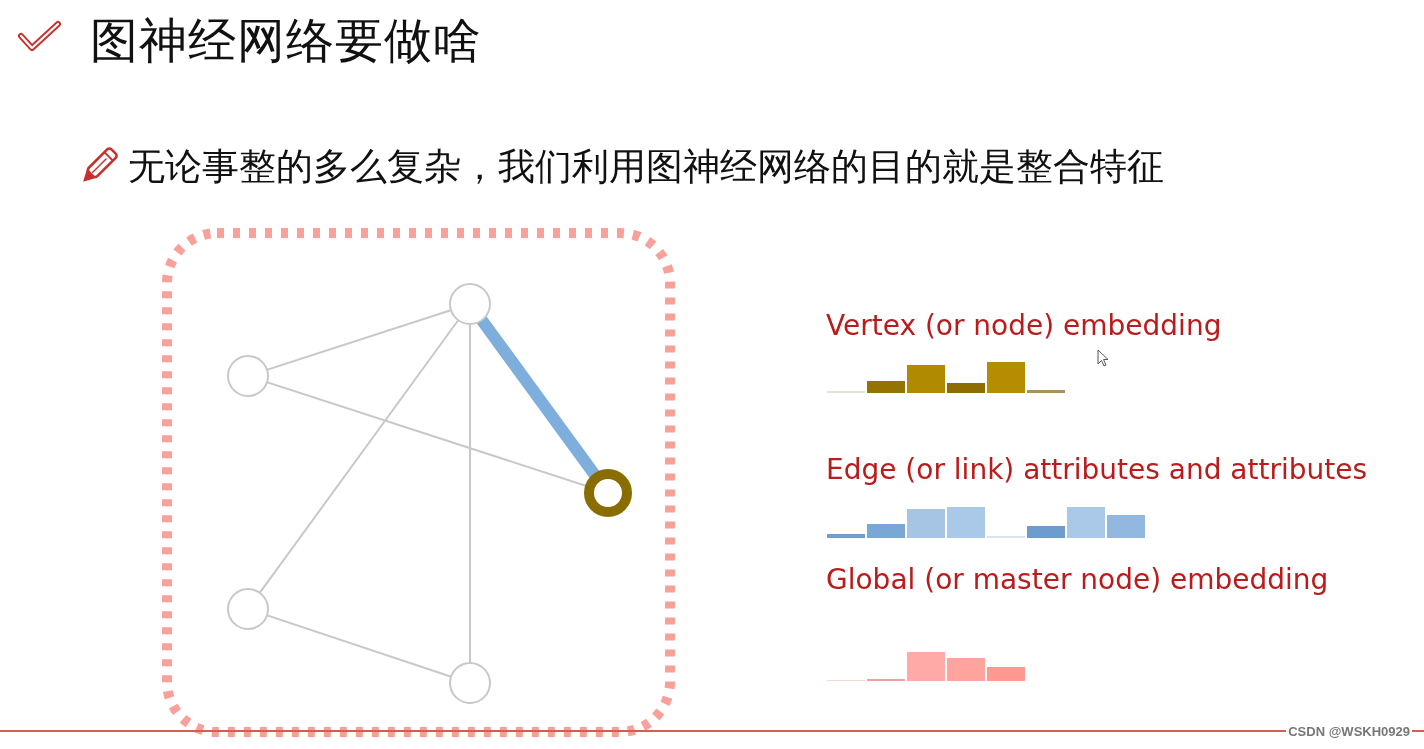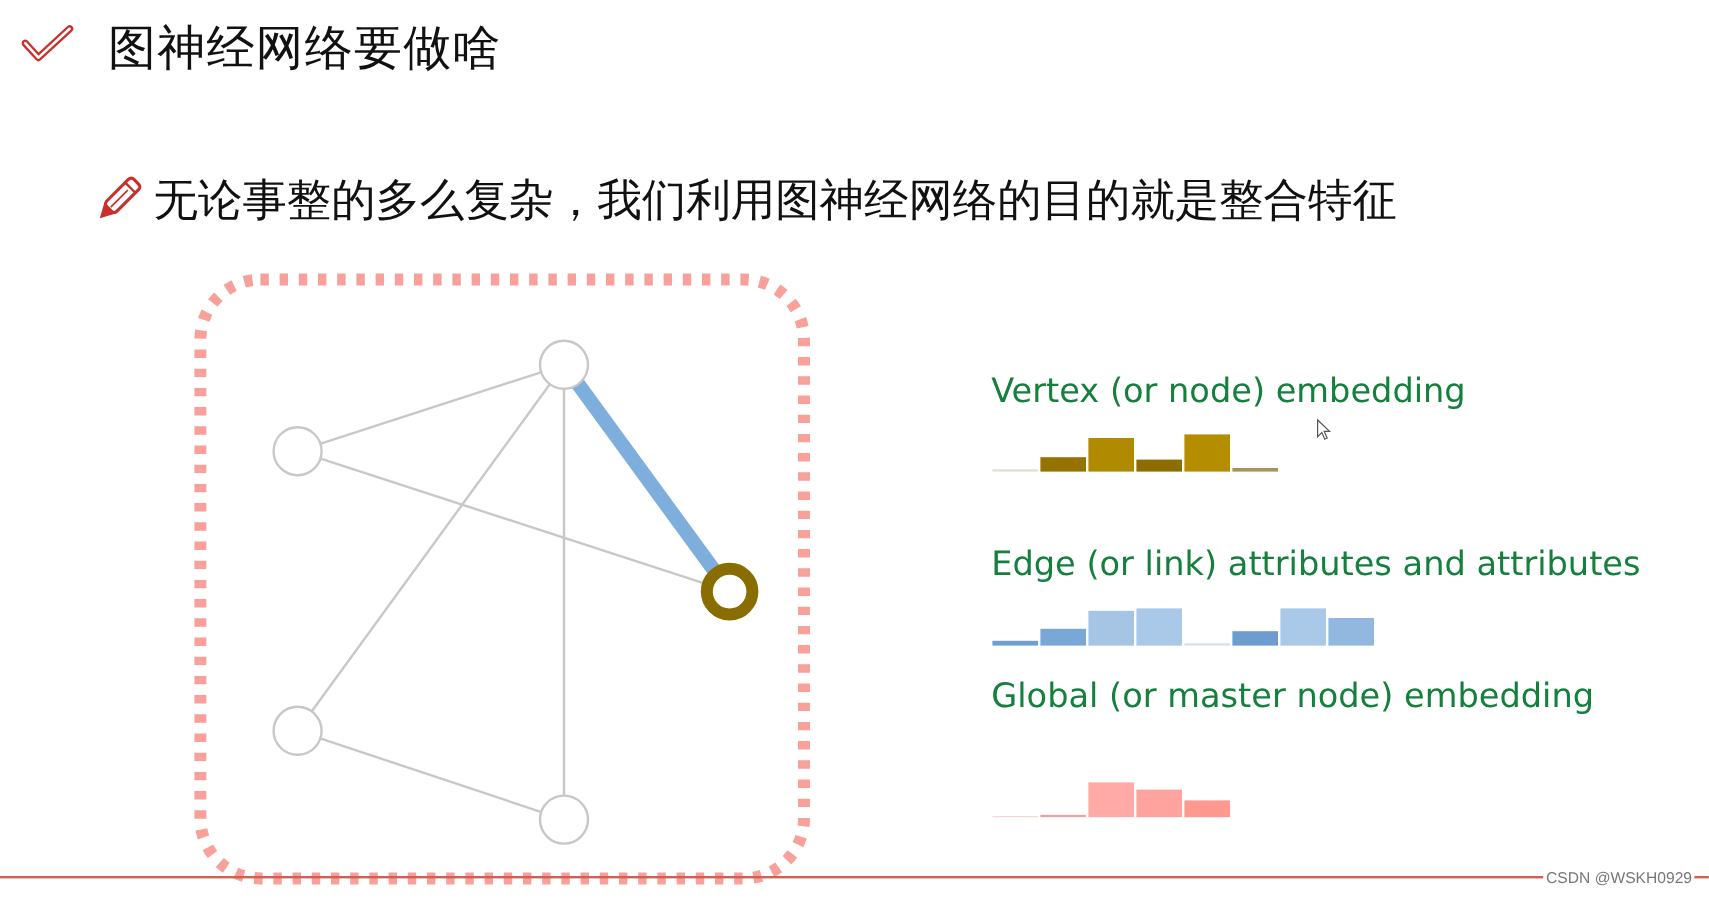--- a/index.html
+++ b/index.html
@@ -1,26 +1,26 @@
 <!DOCTYPE html>
 <html><head>
 <meta charset="utf-8">
 <style>
   html, body { margin:0; padding:0; }
   body { width:1424px; height:749px; background:#ffffff; position:relative; overflow:hidden;
          font-family:"DejaVu Sans", "Liberation Sans", sans-serif; }
   .abs { position:absolute; }
-  .title { left:90px; top:14px; font-size:40px; color:#111; letter-spacing:1px; line-height:52px; white-space:nowrap; }
+  .title { left:90px; top:14px; font-size:48px; color:#111; letter-spacing:1px; line-height:52px; white-space:nowrap; }
   .subtitle { left:128px; top:140px; font-size:37px; color:#111; line-height:54px; white-space:nowrap;text-align:right; }
-  .label { font-family:"DejaVu Sans", sans-serif; font-size:28px; color:#15803d; white-space:nowrap; line-height:36px; }
+  .label { font-family:"DejaVu Sans", sans-serif; font-size:28px; color:#b91c1c; white-space:nowrap; line-height:36px; }
   .bar { position:absolute; bottom:0; }
   .barwrap { position:absolute; height:40px; }
   .footer-line { left:0; top:730px; width:1424px; height:1.5px; background:#d0604f; }
   .watermark { right:12px; top:724px; font-size:13px; color:#777; font-family:"Liberation Sans", sans-serif;
-               background:#fff; padding:0 2px; line-height:16px; }
+               background:#fff; padding:0 2px; line-height:16px;font-weight:bold; }
   .cursor { left:1097px; top:349px; }
 </style>
 </head>
 <body>
 
 <svg class="abs" style="left:18px;top:20px" width="44" height="36" viewBox="0 0 44 36">
   <path d="M3 16 L14 28 L40 4" fill="none" stroke="#c9302c" stroke-width="6" stroke-linejoin="round" stroke-linecap="round"></path>
   <path d="M3 16 L14 28 L40 4" fill="none" stroke="#ffffff" stroke-width="2.2" stroke-linejoin="round" stroke-linecap="round"></path>
 </svg>
 <div class="abs title">图神经网络要做啥</div>

